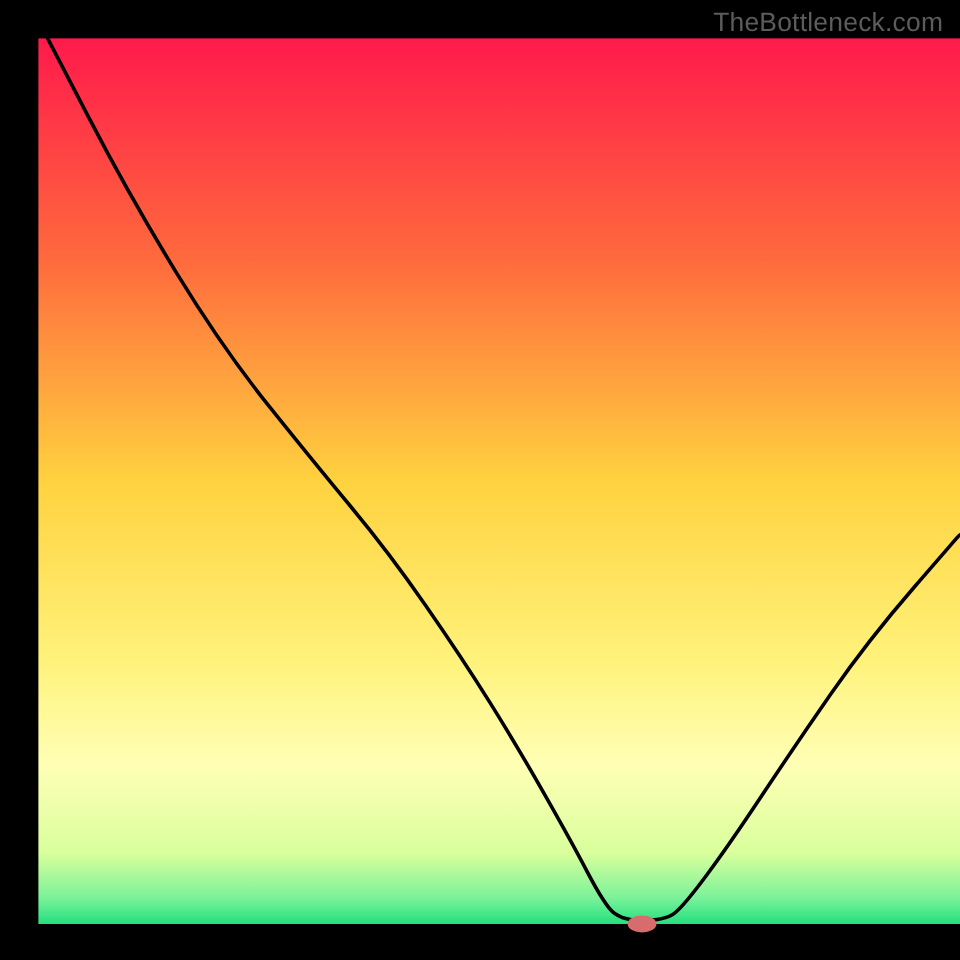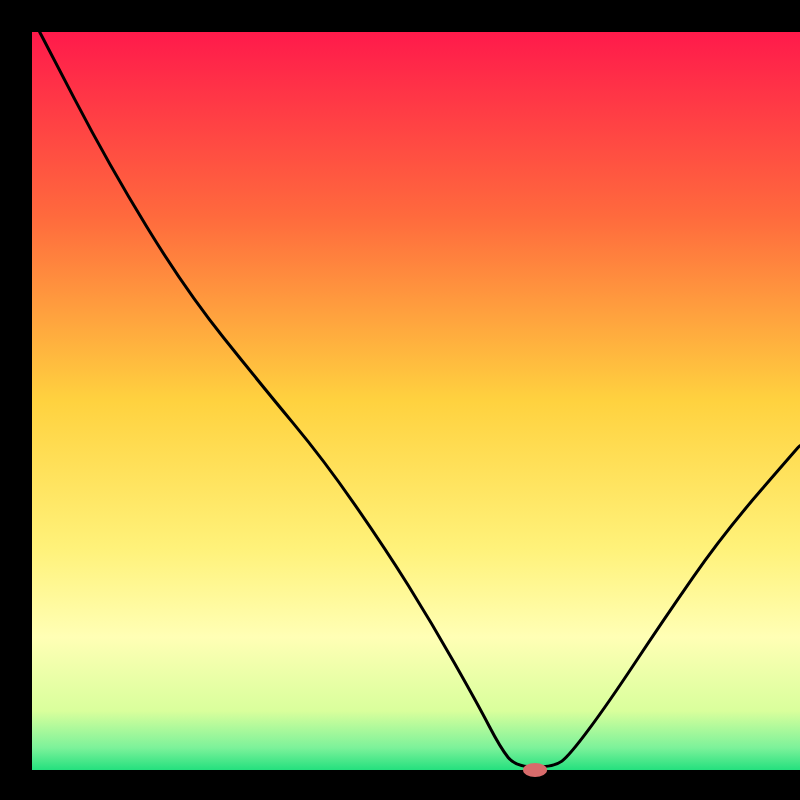--- a/index.html
+++ b/index.html
@@ -27,20 +27,21 @@
     letter-spacing: 0.2px;
     z-index: 10;
   }
   svg {
     display: block;
   }
 </style>
 </head>
 <body>
 <div class="frame">
+  <div class="watermark">TheBottleneck.com</div>
   <svg id="chart-svg" width="800" height="800" viewBox="0 0 800 800">
       <defs>
         <linearGradient id="bg-grad" x1="0" y1="0" x2="0" y2="1">
           <stop offset="0%" stop-color="#ff1a4b"></stop>
           <stop offset="25%" stop-color="#ff6a3d"></stop>
           <stop offset="50%" stop-color="#ffd23f"></stop>
           <stop offset="70%" stop-color="#fff27a"></stop>
           <stop offset="82%" stop-color="#ffffb5"></stop>
           <stop offset="92%" stop-color="#d9ff9c"></stop>
           <stop offset="97%" stop-color="#7cf29a"></stop>

